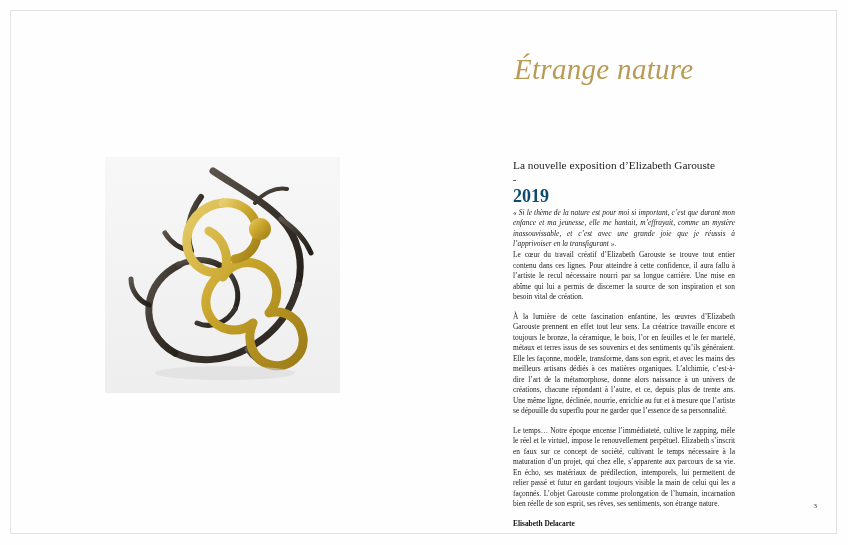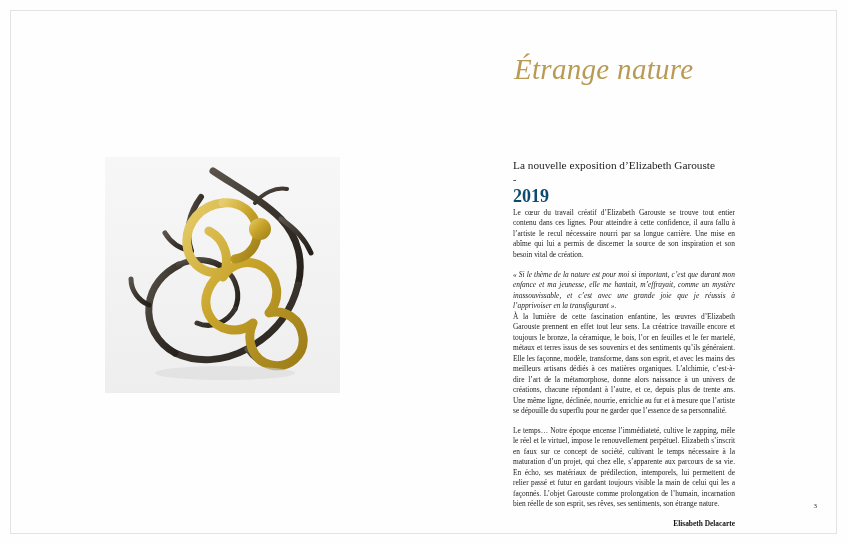--- a/index.html
+++ b/index.html
@@ -131,21 +131,21 @@
     margin-bottom: 0;
   }
 
   p.tight {
     margin-bottom: 9px;
   }
 
   .signature {
     font-size: 7.4px;
     font-weight: bold;
-    text-align: right;
+    text-align: left;
     margin-top: 8px;
     color: #111111;
   }
 
   .folio {
     position: absolute;
     right: 20px;
     bottom: 24px;
     font-size: 7px;
     color: #333;
@@ -219,22 +219,22 @@
 
   <div class="right-page">
 
     <div class="title">Étrange nature</div>
 
     <div class="text-col">
       <p class="exhibition-line">La nouvelle exposition d’Elizabeth Garouste</p>
       <p class="dash">-</p>
       <p class="year">2019</p>
 
+      <p class="body quote">« Si le thème de la nature est pour moi si important, c’est que durant mon enfance et ma jeunesse, elle me hantait, m’effrayait, comme un mystère inassouvissable, et c’est avec une grande joie que je réussis à l’apprivoiser en la transfigurant ».</p>
       <p class="body tight">Le cœur du travail créatif d’Elizabeth Garouste se trouve tout entier contenu dans ces lignes. Pour atteindre à cette confidence, il aura fallu à l’artiste le recul nécessaire nourri par sa longue carrière. Une mise en abîme qui lui a permis de discerner la source de son inspiration et son besoin vital de création.</p>
-      <p class="body quote">« Si le thème de la nature est pour moi si important, c’est que durant mon enfance et ma jeunesse, elle me hantait, m’effrayait, comme un mystère inassouvissable, et c’est avec une grande joie que je réussis à l’apprivoiser en la transfigurant ».</p>
       <p class="body">À la lumière de cette fascination enfantine, les œuvres d’Elizabeth Garouste prennent en effet tout leur sens. La créatrice travaille encore et toujours le bronze, la céramique, le bois, l’or en feuilles et le fer martelé, métaux et terres issus de ses souvenirs et des sentiments qu’ils généraient. Elle les façonne, modèle, transforme, dans son esprit, et avec les mains des meilleurs artisans dédiés à ces matières organiques. L’alchimie, c’est-à-dire l’art de la métamorphose, donne alors naissance à un univers de créations, chacune répondant à l’autre, et ce, depuis plus de trente ans. Une même ligne, déclinée, nourrie, enrichie au fur et à mesure que l’artiste se dépouille du superflu pour ne garder que l’essence de sa personnalité.</p>
       <p class="body">Le temps… Notre époque encense l’immédiateté, cultive le zapping, mêle le réel et le virtuel, impose le renouvellement perpétuel. Elizabeth s’inscrit en faux sur ce concept de société, cultivant le temps nécessaire à la maturation d’un projet, qui chez elle, s’apparente aux parcours de sa vie. En écho, ses matériaux de prédilection, intemporels, lui permettent de relier passé et futur en gardant toujours visible la main de celui qui les a façonnés. L’objet Garouste comme prolongation de l’humain, incarnation bien réelle de son esprit, ses rêves, ses sentiments, son étrange nature.</p>
 
       <div class="signature">Elisabeth Delacarte</div>
     </div>
 
     <div class="folio">3</div>
   </div>
 
 </div>

